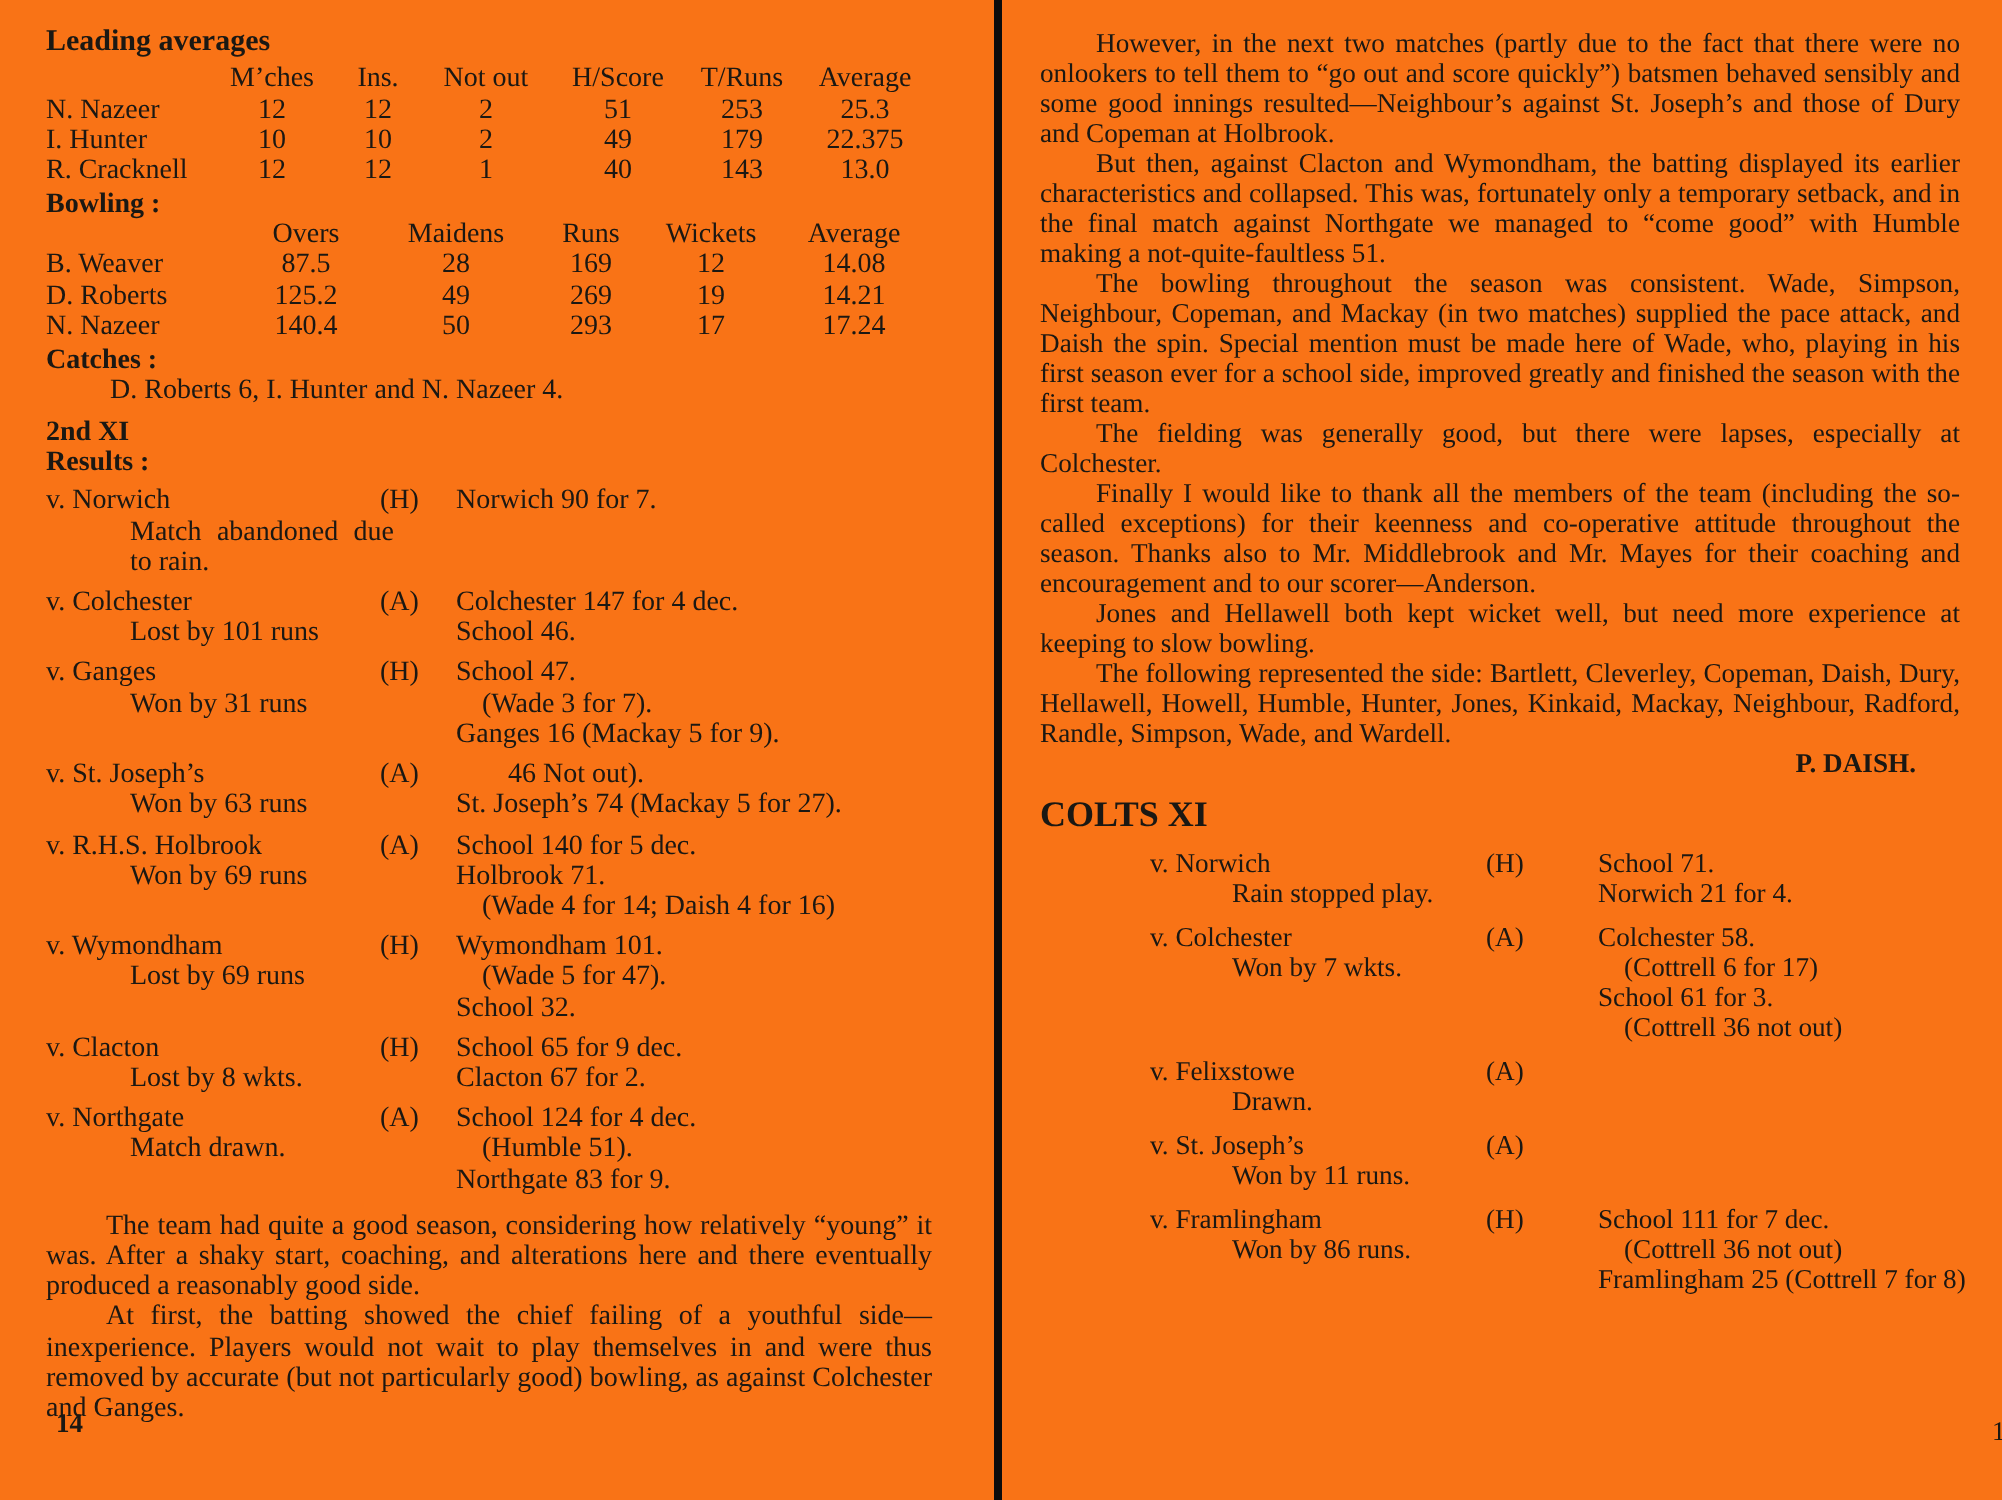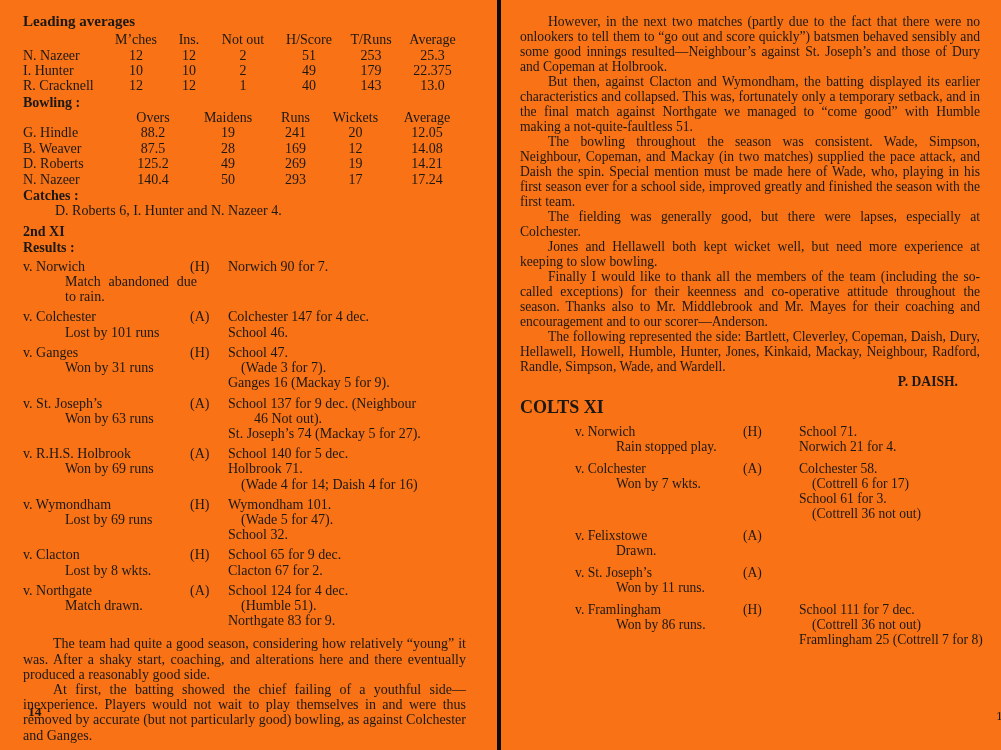--- a/index.html
+++ b/index.html
@@ -120,28 +120,20 @@
       <tbody>
           <tr>
         <th class="name"></th>
         <th>Overs</th>
         <th>Maidens</th>
         <th>Runs</th>
         <th>Wickets</th>
         <th>Average</th>
       </tr>
       <tr>
-        <td class="name">G. Hindle</td>
-        <td>88.2</td>
-        <td>19</td>
-        <td>241</td>
-        <td>20</td>
-        <td>12.05</td>
-      </tr>
-      <tr>
         <td class="name">B. Weaver</td>
         <td>87.5</td>
         <td>28</td>
         <td>169</td>
         <td>12</td>
         <td>14.08</td>
       </tr>
       <tr>
         <td class="name">D. Roberts</td>
         <td>125.2</td>
@@ -203,21 +195,20 @@
       </div>
     </div>
 
     <div class="match">
       <div class="m-opp">
         <div>v. St. Joseph’s</div>
         <div class="m-res">Won by 63 runs</div>
       </div>
       <div class="m-ven">(A)</div>
       <div class="m-sc">
-        <div class="sc-line">School 137 for 9 dec. (Neighbour</div>
         <div class="sc-line ind2">46 Not out).</div>
         <div class="sc-line">St. Joseph’s 74 (Mackay 5 for 27).</div>
       </div>
     </div>
 
     <div class="match">
       <div class="m-opp">
         <div>v. R.H.S. Holbrook</div>
         <div class="m-res">Won by 69 runs</div>
       </div>
@@ -269,22 +260,22 @@
 
     <p class="para first">The team had quite a good season, considering how relatively “young” it was. After a shaky start, coaching, and alterations here and there eventually produced a reasonably good side.</p>
     <p class="para">At first, the batting showed the chief failing of a youthful side—inexperience. Players would not wait to play themselves in and were thus removed by accurate (but not particularly good) bowling, as against Colchester and Ganges.</p>
   </div>
 
   <div class="page-right">
     <p class="para">However, in the next two matches (partly due to the fact that there were no onlookers to tell them to “go out and score quickly”) batsmen behaved sensibly and some good innings resulted—Neighbour’s against St. Joseph’s and those of Dury and Copeman at Holbrook.</p>
     <p class="para">But then, against Clacton and Wymondham, the batting displayed its earlier characteristics and collapsed. This was, fortunately only a temporary setback, and in the final match against Northgate we managed to “come good” with Humble making a not-quite-faultless 51.</p>
     <p class="para">The bowling throughout the season was consistent. Wade, Simpson, Neighbour, Copeman, and Mackay (in two matches) supplied the pace attack, and Daish the spin. Special mention must be made here of Wade, who, playing in his first season ever for a school side, improved greatly and finished the season with the first team.</p>
     <p class="para">The fielding was generally good, but there were lapses, especially at Colchester.</p>
+    <p class="para">Finally I would like to thank all the members of the team (including the so-called exceptions) for their keenness and co-operative attitude throughout the season. Thanks also to Mr. Middlebrook and Mr. Mayes for their coaching and encouragement and to our scorer—Anderson.</p>
     <p class="para">Jones and Hellawell both kept wicket well, but need more experience at keeping to slow bowling.</p>
-    <p class="para">Finally I would like to thank all the members of the team (including the so-called exceptions) for their keenness and co-operative attitude throughout the season. Thanks also to Mr. Middlebrook and Mr. Mayes for their coaching and encouragement and to our scorer—Anderson.</p>
     <p class="para">The following represented the side: Bartlett, Cleverley, Copeman, Daish, Dury, Hellawell, Howell, Humble, Hunter, Jones, Kinkaid, Mackay, Neighbour, Radford, Randle, Simpson, Wade, and Wardell.</p>
     <p class="sig">P. DAISH.</p>
 
     <div class="colts-head">COLTS XI</div>
 
     <div class="cmatch">
       <div class="c-opp">
         <div>v. Norwich</div>
         <div class="c-res">Rain stopped play.</div>
       </div>

